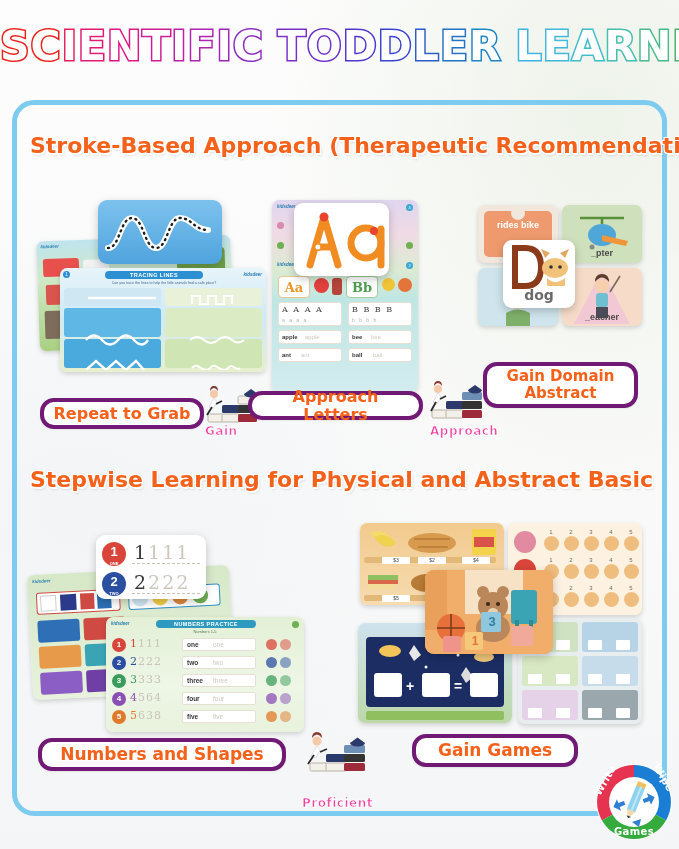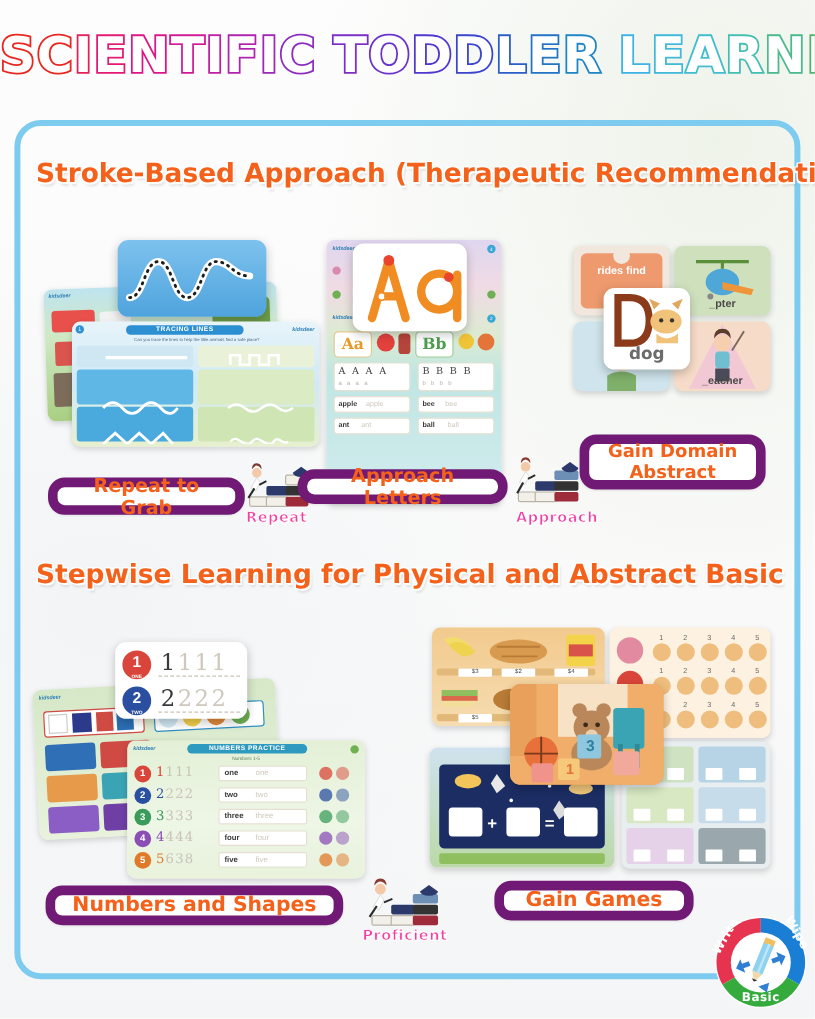--- a/index.html
+++ b/index.html
@@ -46,21 +46,21 @@
     font-family:"DejaVu Sans", sans-serif;
     font-size:22px; font-weight:bold; color:#f4611a;
     letter-spacing:0px; white-space:nowrap;
     text-shadow: 1.5px 1.5px 0 #ffffff, -1px -1px 0 #fff, 1px -1px 0 #fff, -1px 1px 0 #fff, 2px 3px 2px rgba(0,0,0,.10);
   }
   #head1 { top:133px; }
   #head2 { top:467px; }
   
   .pill {
     position:absolute;
-    background:#ffffff; border:8px solid #701a75; border-radius:14px;
+    background:#ffffff; border:4px solid #701a75; border-radius:14px;
     color:#f4611a; font-family:"DejaVu Sans", sans-serif; font-weight:bold;
     display:flex; align-items:center; justify-content:center; text-align:center;
     line-height:1.12; padding:3px 9px;
     box-shadow:0 1px 2px rgba(0,0,0,.07);
   }
   .stage {
     position:absolute;
     font-family:"DejaVu Sans", sans-serif; font-weight:bold; font-size:12px;
     color:#ef3fa0; -webkit-text-stroke:0.6px #ffffff;
     text-shadow:0 0 2px #fff, 1px 1px 0 #fff;
@@ -131,21 +131,21 @@
   <svg style="position:absolute;left:4px;top:20px;" width="198" height="82" viewBox="0 0 198 82">
     <path d="M24 10 H92" stroke="#fff" stroke-width="2.6" fill="none"></path>
     <path d="M128 16 v-8 h8 v8 h8 v-8 h8 v8 h8 v-8 h8 v8" stroke="#fff" stroke-width="2.2" fill="none"></path>
     <path d="M22 52 q8 -9 16 0 q8 9 16 0 q8 -9 16 0 q8 9 14 0" stroke="#fff" stroke-width="2.4" fill="none"></path>
     <path d="M126 52 q7 -6 14 0 q7 6 14 0 q7 -6 14 0 q6 5 12 0" stroke="#fff" stroke-width="2" fill="none"></path>
     <path d="M22 82 l10 -9 l10 9 l10 -9 l10 9 l10 -9 l8 9" stroke="#fff" stroke-width="2.4" fill="none"></path>
     <path d="M128 80 c6 -8 12 8 18 0 c6 -8 12 8 18 0 c4 -6 8 4 12 0" stroke="#fff" stroke-width="2" fill="none"></path>
   </svg>
 </div>
 
-<div class="card" style="left:272px; top:200px; width:146px; height:220px;
+<div class="card" style="left:272px; top:200px; width:146px; height:192px;
             background:linear-gradient(180deg,#dfd6ef 0%,#f0dbe4 18%,#dcebd2 36%,#bfe6e3 52%,#d3ecef 100%);">
   <div class="brand" style="position:absolute;left:5px;top:4px;">kidsdeer</div>
   <div style="position:absolute;right:5px;top:4px;width:7px;height:7px;border-radius:50%;background:#3aa7d4;color:#fff;font-size:4px;line-height:7px;text-align:center;">4</div>
   <div style="position:absolute;left:5px;top:22px;width:7px;height:7px;border-radius:50%;background:#d88ab0;"></div>
   <div style="position:absolute;left:5px;top:42px;width:7px;height:7px;border-radius:50%;background:#6fb152;"></div>
   <div style="position:absolute;right:5px;top:42px;width:7px;height:7px;border-radius:50%;background:#6fb152;"></div>
   <div class="brand" style="position:absolute;left:5px;top:62px;">kidsdeer</div>
   <div class="ws-title" style="position:absolute;left:36px;top:61px;width:78px;background:#2e9cc4;">ALPHABET PRACTICE</div>
   <div style="position:absolute;right:5px;top:62px;width:7px;height:7px;border-radius:50%;background:#3aa7d4;color:#fff;font-size:4px;line-height:7px;text-align:center;">2</div>
   <div style="position:absolute;left:52px;top:70px;font-size:3.6px;color:#5c7f90;">A and B</div>
@@ -194,21 +194,21 @@
     <circle cx="80" cy="28" r="4" fill="#e8442e"></circle>
   </svg>
 </div>
 
 <div class="card" style="left:478px; top:205px; width:80px; height:58px; background:#f2e7dd;">
   <svg width="80" height="58" viewBox="0 0 80 58">
     <rect x="6" y="6" width="68" height="46" rx="5" fill="#ee9a6e"></rect>
     <circle cx="40" cy="8" r="7" fill="#f2e7dd"></circle>
     <circle cx="40" cy="50" r="7" fill="#f2e7dd"></circle>
   </svg>
-  <div style="position:absolute;left:0;top:14px;width:80px;text-align:center;color:#fff;font-size:9px;font-weight:bold;line-height:12px;">rides find</div>
+  <div style="position:absolute;left:0;top:14px;width:80px;text-align:center;color:#fff;font-size:9px;font-weight:bold;line-height:12px;">rides bike</div>
 </div>
 <div class="card" style="left:562px; top:205px; width:80px; height:58px; background:#cfe0bd;">
   <svg width="80" height="58" viewBox="0 0 80 58">
     <ellipse cx="40" cy="30" rx="14" ry="11" fill="#4fa7d8"></ellipse>
     <path d="M40 30 L66 36 L64 41 L40 36 Z" fill="#f0963a"></path>
     <path d="M18 13 H62" stroke="#5a8f3a" stroke-width="2.6"></path>
     <path d="M40 13 V19" stroke="#5a8f3a" stroke-width="2.6"></path>
     <circle cx="30" cy="42" r="2.5" fill="#888"></circle>
   </svg>
   <div style="position:absolute;left:0;bottom:5px;width:80px;text-align:center;color:#4a4a4a;font-size:9px;font-weight:bold;">_pter</div>
@@ -260,21 +260,21 @@
   <rect x="42" y="27" width="19" height="8" rx="1.5" fill="#333"></rect>
   <rect x="42" y="36" width="19" height="8" rx="1.5" fill="#9e2b3a"></rect>
   <path d="M48 16 a7 3.5 0 0 0 14 0 l-7 -5Z" fill="#2b3a6b"></path>
   <circle cx="18" cy="16" r="4" fill="#f4c9a8"></circle>
   <path d="M14 13 q4 -6 8 0 q0 -5 -4 -5 q-4 0 -4 5Z" fill="#7a3b2e"></path>
   <path d="M18 20 l-5 9 l4 2 l4 -7Z" fill="#ffffff" stroke="#cfcfcf" stroke-width=".6"></path>
   <path d="M16 29 l-5 8" stroke="#2b2b2b" stroke-width="1.8"></path>
   <path d="M20 26 l6 -3" stroke="#2b2b2b" stroke-width="1.6"></path>
 </svg>
 
-<div class="stage" style="left:205px; top:424px;">Repeat</div>
+<div class="stage" style="left:205px; top:424px;">Gain</div>
 
 <div class="pill" style="left:248px; top:391px; width:175px; height:29px; font-size:16px;">
   <span>Approach Letters</span>
 </div>
 
 <svg class="stairs" style="left:418px; top:372px;" width="76" height="48" viewBox="0 0 76 48">
   <rect x="14" y="38" width="16" height="8" rx="1.5" fill="#f3f0ea" stroke="#b9b2a6" stroke-width="1"></rect>
   <rect x="28" y="29" width="18" height="8" rx="1.5" fill="#2b3a6b"></rect>
   <rect x="28" y="38" width="18" height="8" rx="1.5" fill="#f3f0ea" stroke="#b9b2a6" stroke-width="1"></rect>
   <rect x="44" y="20" width="20" height="8" rx="1.5" fill="#6e8fb5"></rect>
@@ -348,21 +348,21 @@
         <div style="position:absolute;left:20px;top:0px;font-size:11px;font-family:'DejaVu Serif',serif;color:#3a3a3a;letter-spacing:1px;"><span style="color:#3a9c5a">3</span><span style="color:#c9c4b8">333</span></div>
         <div style="position:absolute;left:72px;top:1px;width:74px;height:13px;background:#fff;border-radius:2px;border:.5px solid #e6e0d2;">
           <span style="position:absolute;left:4px;top:2px;font-size:6.5px;color:#3a3a3a;font-weight:bold;">three</span>
           <span style="position:absolute;left:30px;top:2px;font-size:6.5px;color:#cfc9bd;">three</span>
         </div>
         <div style="position:absolute;left:156px;top:2px;width:11px;height:11px;border-radius:50%;background:#3a9c5a;opacity:.75;"></div>
         <div style="position:absolute;left:170px;top:2px;width:11px;height:11px;border-radius:50%;background:#3a9c5a;opacity:.5;"></div>
       </div>
       <div style="position: absolute; left: 4px; top: 74px; width: 190px; height: 16px;">
         <div style="position:absolute;left:2px;top:1px;width:14px;height:14px;border-radius:50%;background:#8a4fb5;color:#fff;font-size:8px;font-weight:bold;text-align:center;line-height:14px;">4</div>
-        <div style="position:absolute;left:20px;top:0px;font-size:11px;font-family:'DejaVu Serif',serif;color:#3a3a3a;letter-spacing:1px;"><span style="color:#8a4fb5">4</span><span style="color:#c9c4b8">444</span></div>
+        <div style="position:absolute;left:20px;top:0px;font-size:11px;font-family:'DejaVu Serif',serif;color:#3a3a3a;letter-spacing:1px;"><span style="color:#8a4fb5">4</span><span style="color:#c9c4b8">564</span></div>
         <div style="position:absolute;left:72px;top:1px;width:74px;height:13px;background:#fff;border-radius:2px;border:.5px solid #e6e0d2;">
           <span style="position:absolute;left:4px;top:2px;font-size:6.5px;color:#3a3a3a;font-weight:bold;">four</span>
           <span style="position:absolute;left:30px;top:2px;font-size:6.5px;color:#cfc9bd;">four</span>
         </div>
         <div style="position:absolute;left:156px;top:2px;width:11px;height:11px;border-radius:50%;background:#8a4fb5;opacity:.75;"></div>
         <div style="position:absolute;left:170px;top:2px;width:11px;height:11px;border-radius:50%;background:#8a4fb5;opacity:.5;"></div>
       </div>
       <div style="position: absolute; left: 4px; top: 92px; width: 190px; height: 16px;">
         <div style="position:absolute;left:2px;top:1px;width:14px;height:14px;border-radius:50%;background:#e07a2a;color:#fff;font-size:8px;font-weight:bold;text-align:center;line-height:14px;">5</div>
         <div style="position:absolute;left:20px;top:0px;font-size:11px;font-family:'DejaVu Serif',serif;color:#3a3a3a;letter-spacing:1px;"><span style="color:#e07a2a">5</span><span style="color:#c9c4b8">638</span></div>
@@ -562,21 +562,21 @@
   <rect x="48" y="31" width="21" height="8" rx="1.5" fill="#333"></rect>
   <rect x="48" y="40" width="21" height="8" rx="1.5" fill="#9e2b3a"></rect>
   <path d="M54 20 a7.5 3.5 0 0 0 15 0 l-7.5 -5.5Z" fill="#2b3a6b"></path>
   <circle cx="21" cy="18" r="4.5" fill="#f4c9a8"></circle>
   <path d="M16 15 q5 -7 10 0 q0 -6 -5 -6 q-5 0 -5 6Z" fill="#8a3a32"></path>
   <path d="M21 23 l-6 10 l5 2 l4 -8Z" fill="#ffffff" stroke="#cfcfcf" stroke-width=".6"></path>
   <path d="M18 32 l-6 9" stroke="#2b2b2b" stroke-width="1.8"></path>
   <path d="M24 29 l7 -3" stroke="#2b2b2b" stroke-width="1.6"></path>
 </svg>
 
-<div class="stage" style="left:302px; top:772px;">Proficient</div>
+<div class="stage" style="left:302px; top:796px;">Proficient</div>
 
 <div class="pill" style="left:412px; top:734px; width:166px; height:33px; font-size:17px;">
   <span>Gain Games</span>
 </div>
 
 <div class="wwr">
   <svg width="78" height="78" viewBox="0 0 78 78">
     <circle cx="39" cy="39" r="38" fill="#ffffff"></circle>
     <path d="M39 39 L39 2 A37 37 0 0 0 7.0 57.5 Z" fill="#e53350"></path>
     <path d="M39 39 L39 2 A37 37 0 0 1 71.0 57.5 Z" fill="#1a7fd4"></path>
@@ -591,14 +591,14 @@
     <g transform="rotate(22 39 39)">
       <rect x="35" y="22" width="9" height="26" fill="#8fd2f0"></rect>
       <rect x="35" y="18" width="9" height="5" fill="#f0c060"></rect>
       <path d="M35 48 h9 l-4.5 8Z" fill="#f2d9a8"></path>
       <path d="M37 54 h5 l-2.5 2Z" fill="#333"></path>
       <rect x="39" y="22" width="2" height="26" fill="#bfe7f7"></rect>
     </g>
   </svg>
   <div class="wwr-txt" style="left:2px; top:26px; transform:rotate(-60deg); transform-origin:left center;">Write</div>
   <div class="wwr-txt" style="right:2px; top:22px; transform:rotate(60deg); transform-origin:right center;">Wipe</div>
-  <div class="wwr-txt" style="left:0; right:0; bottom:4px; text-align:center;">Basic</div>
+  <div class="wwr-txt" style="left:0; right:0; bottom:4px; text-align:center;">Games</div>
 </div>
 
 </body></html>

